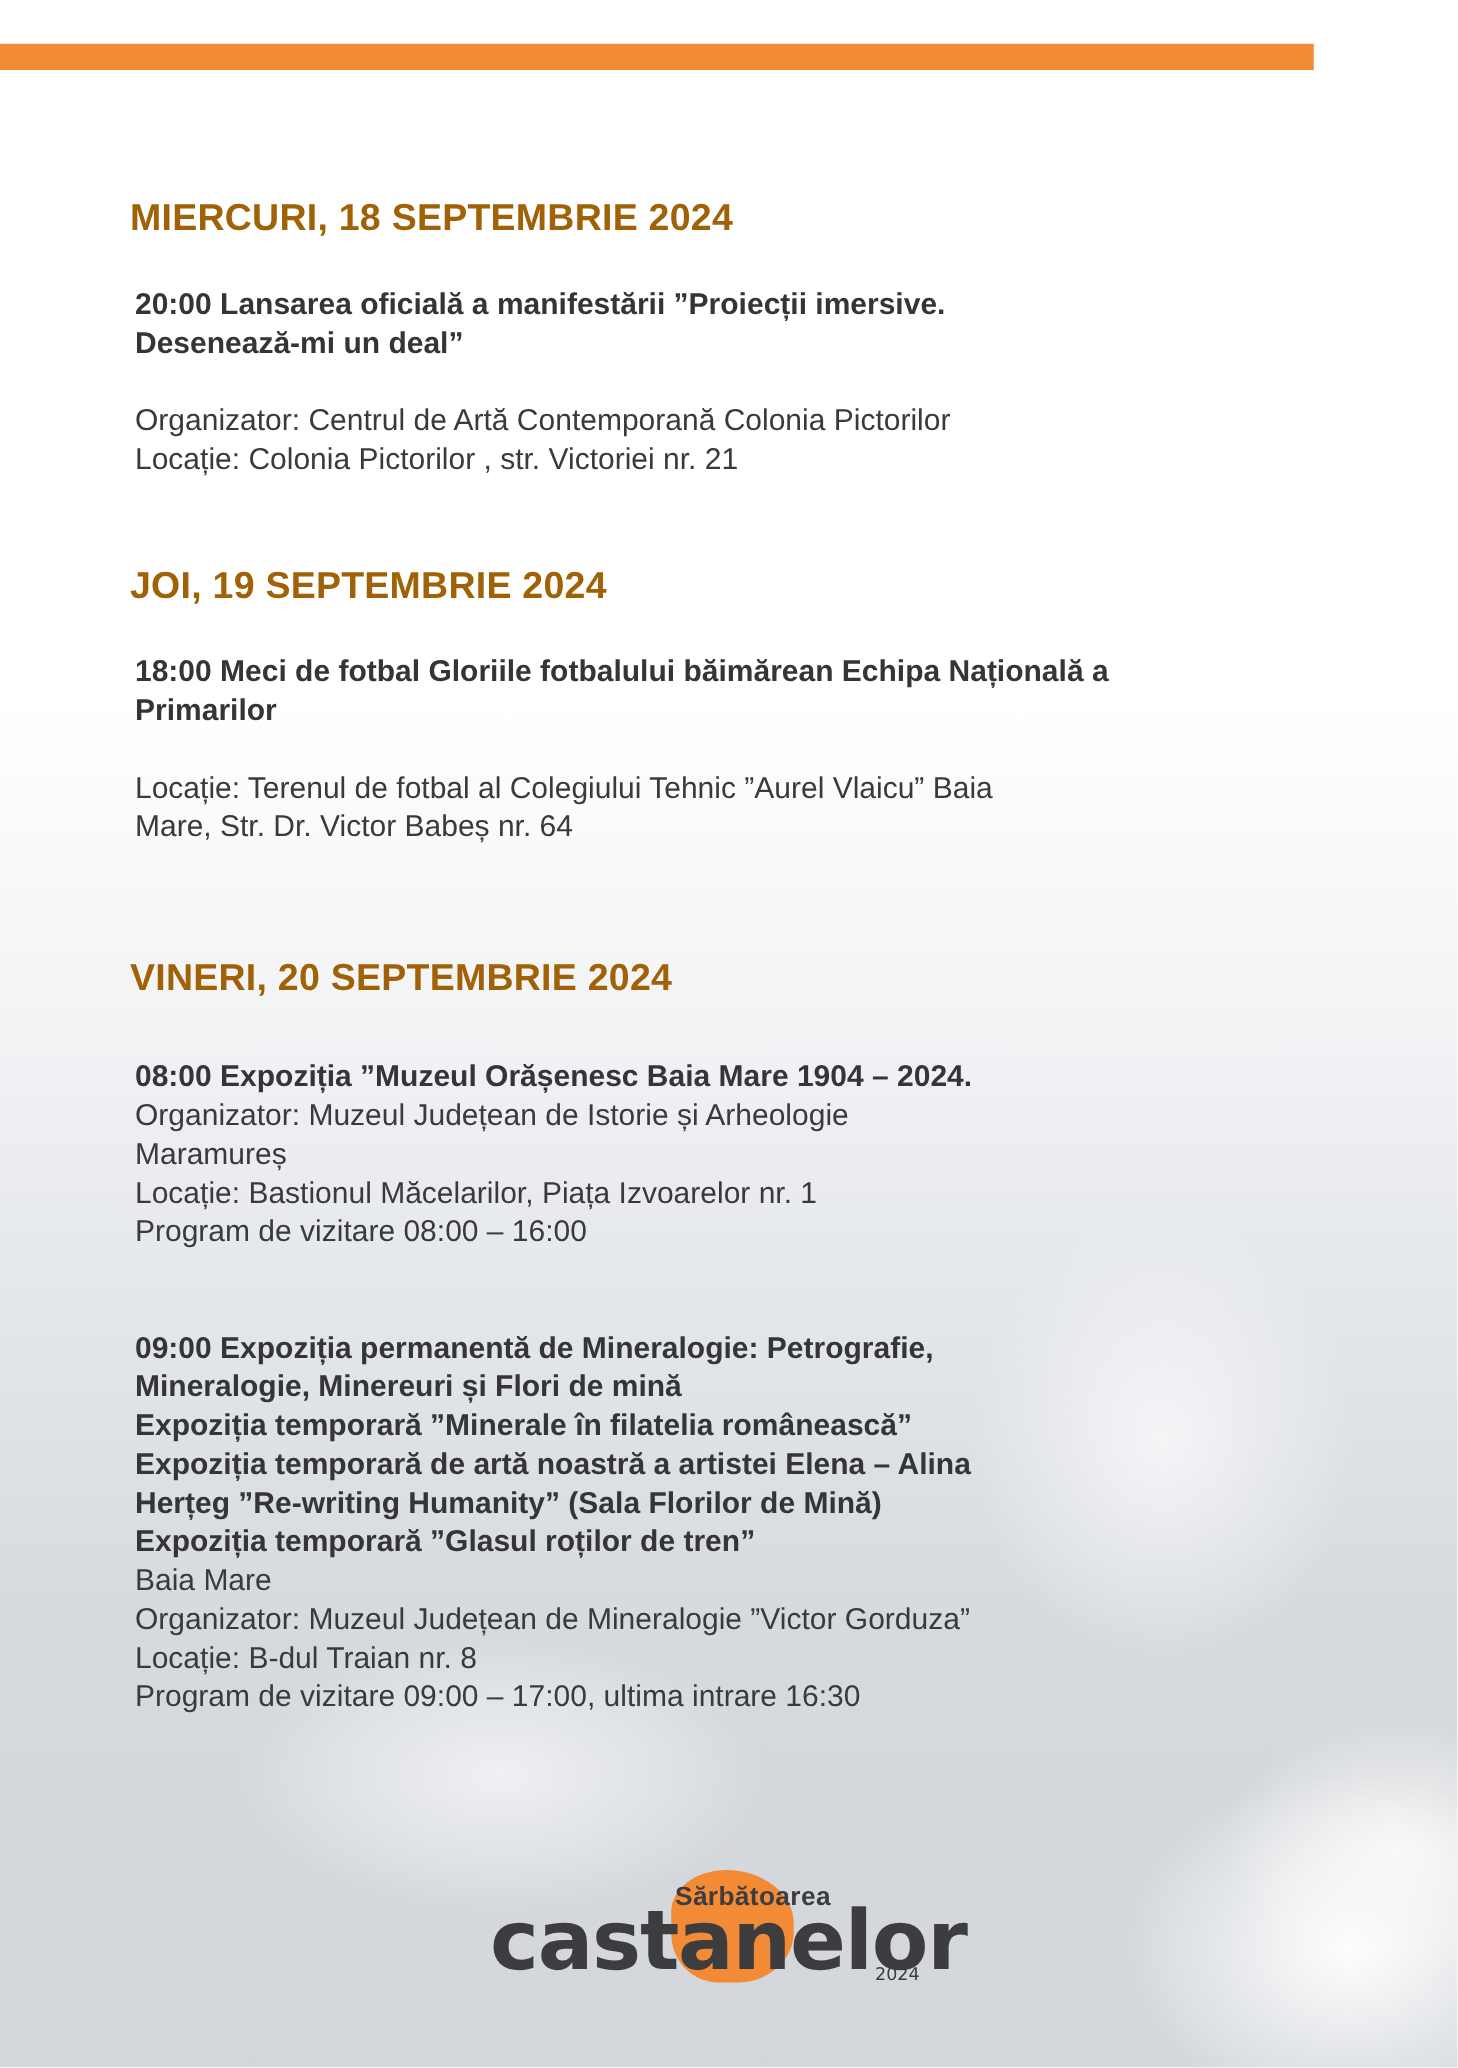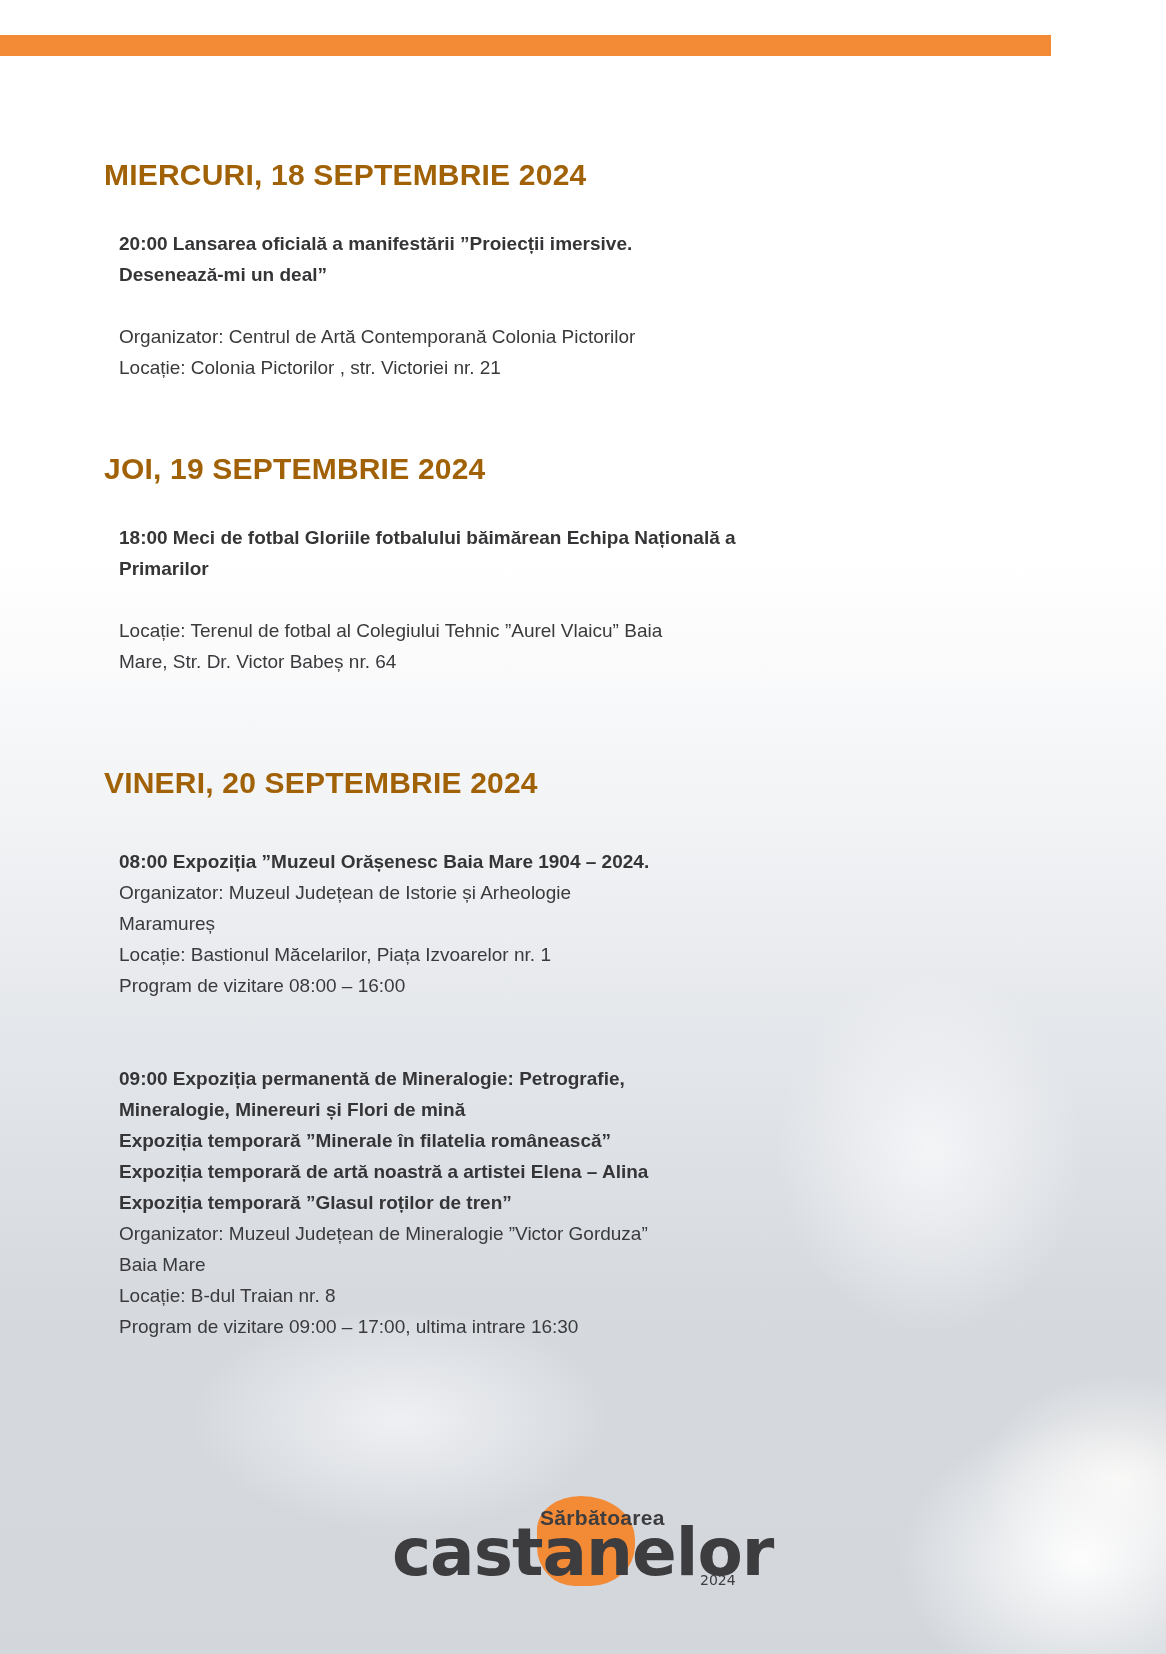--- a/index.html
+++ b/index.html
@@ -22,21 +22,21 @@
     position: absolute; left: 0; top: 35px; width: 1051px; height: 21px;
     background: #f28a36; z-index: 1;
   }
   .content { position: absolute; left: 104px; top: 0; width: 960px; z-index: 2; }
   .day-heading {
     position: absolute; left: 0;
     font-family: "Liberation Sans", sans-serif; font-weight: 700;
     font-size: 30px; color: #a16207; letter-spacing: 0.2px; margin: 0;
     white-space: nowrap;
   }
-  .event { position: absolute; left: 15px; width: 960px; font-size: 19px; line-height: 31px; }
+  .event { position: absolute; left: 4px; width: 960px; font-size: 24px; line-height: 31px; }
   .event .title { font-weight: 700; color: #353537; }
   .event .detail { font-weight: 400; color: #3a3a3c; }
   .event .gap { height: 31px; }
   .logo {
     position: absolute; left: 392px; top: 1496px; width: 390px; height: 100px; z-index: 2;
   }
   .logo .leaf {
     position: absolute; left: 145px; top: 0px; width: 98px; height: 90px;
     background: #f28a36; border-radius: 58% 72% 60% 50% / 48% 62% 58% 56%;
     transform: rotate(-18px);
@@ -87,23 +87,24 @@
     <div class="detail">Maramureș</div>
     <div class="detail">Locație: Bastionul Măcelarilor, Piața Izvoarelor nr. 1</div>
     <div class="detail">Program de vizitare 08:00 – 16:00</div>
   </div>
 
   <div class="event" style="top:1063px">
     <div class="title">09:00 Expoziția permanentă de Mineralogie: Petrografie,</div>
     <div class="title">Mineralogie, Minereuri și Flori de mină</div>
     <div class="title">Expoziția temporară ”Minerale în filatelia românească”</div>
     <div class="title">Expoziția temporară de artă noastră a artistei Elena – Alina</div>
+    <div class="title">Herțeg ”Re-writing Humanity” (Sala Florilor de Mină)</div>
     <div class="title">Expoziția temporară ”Glasul roților de tren”</div>
+    <div class="detail">Baia Mare</div>
     <div class="detail">Organizator: Muzeul Județean de Mineralogie ”Victor Gorduza”</div>
-    <div class="detail">Baia Mare</div>
     <div class="detail">Locație: B-dul Traian nr. 8</div>
     <div class="detail">Program de vizitare 09:00 – 17:00, ultima intrare 16:30</div>
   </div>
 </div>
 
 <div class="logo">
   <div class="leaf"></div>
   <div class="sub">Sărbătoarea</div>
   <div class="main">castanelor</div>
   <div class="year">2024</div>

